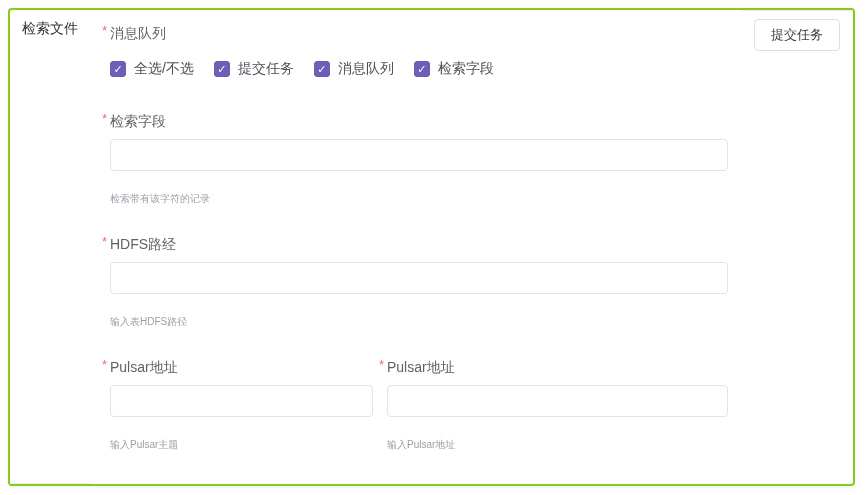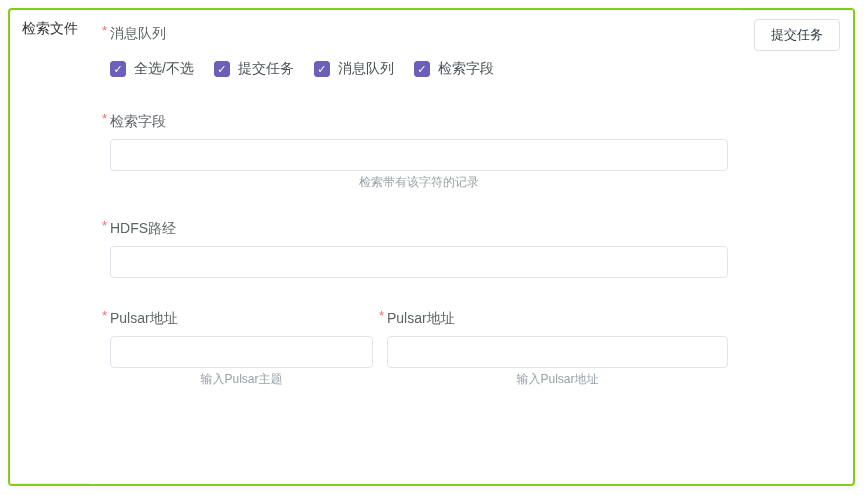--- a/index.html
+++ b/index.html
@@ -83,25 +83,24 @@
     margin-top: 9px;
     border: 1px solid #e0e3e9;
     border-radius: 4px;
     padding: 0 10px;
     font-size: 14px;
     color: #303133;
     outline: none;
     background: #fff;
   }
   .hint {
-    margin-top: 5px;
-    font-size: 12px;
+    margin-top: 23px;
+    font-size: 10px;
     color: #9ba0a8;
     line-height: 1;
-    text-align: center;
   }
   .pulsar-row { display: flex; }
   .col-topic { width: 263px; margin-right: 14px; flex: 0 0 auto; }
   .col-addr { flex: 1 1 auto; }
   .card-footer {
     flex: 0 0 auto;
     height: 48px;
     border-top: 1px solid #ebeef5;
     padding: 8px 13px;
     display: flex;
@@ -169,20 +168,21 @@
       </span>
       <input class="text-input" type="text" value="" style="">
       <div class="hint">检索带有该字符的记录</div>
     </div>
 
     <div class="form-group">
       <span class="form-label">
         <span class="req">*</span><span>HDFS路经</span>
       </span>
       <input class="text-input" type="text" value="" style="">
+      <div class="hint">输入表HDFS路径</div>
     </div>
 
     <div class="pulsar-row">
       <div class="col-topic">
         <span class="form-label">
           <span class="req">*</span><span>Pulsar地址</span>
         </span>
         <input class="text-input" type="text" value="" style="">
         <div class="hint">输入Pulsar主题</div>
       </div>

